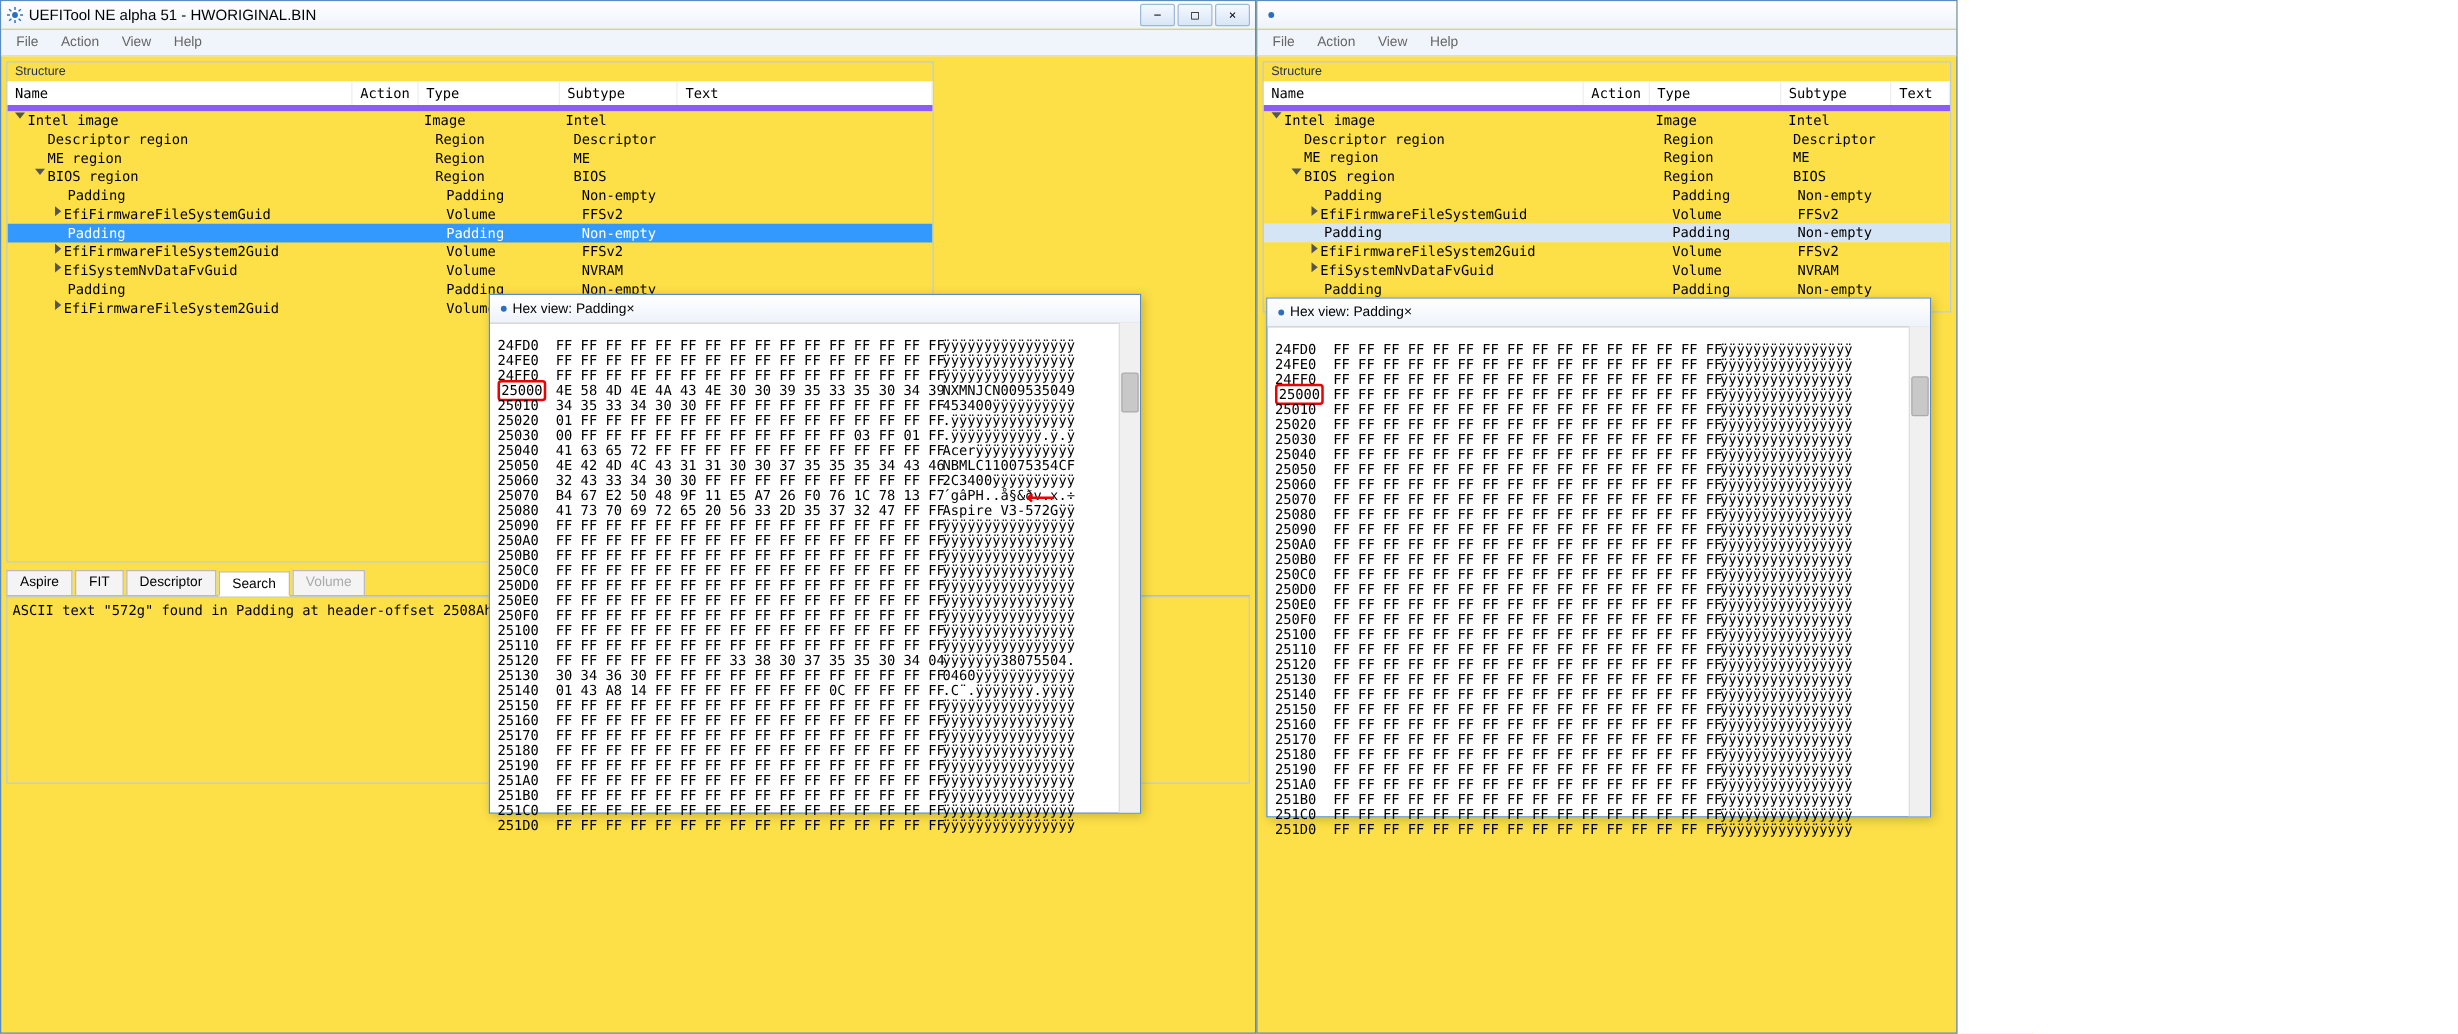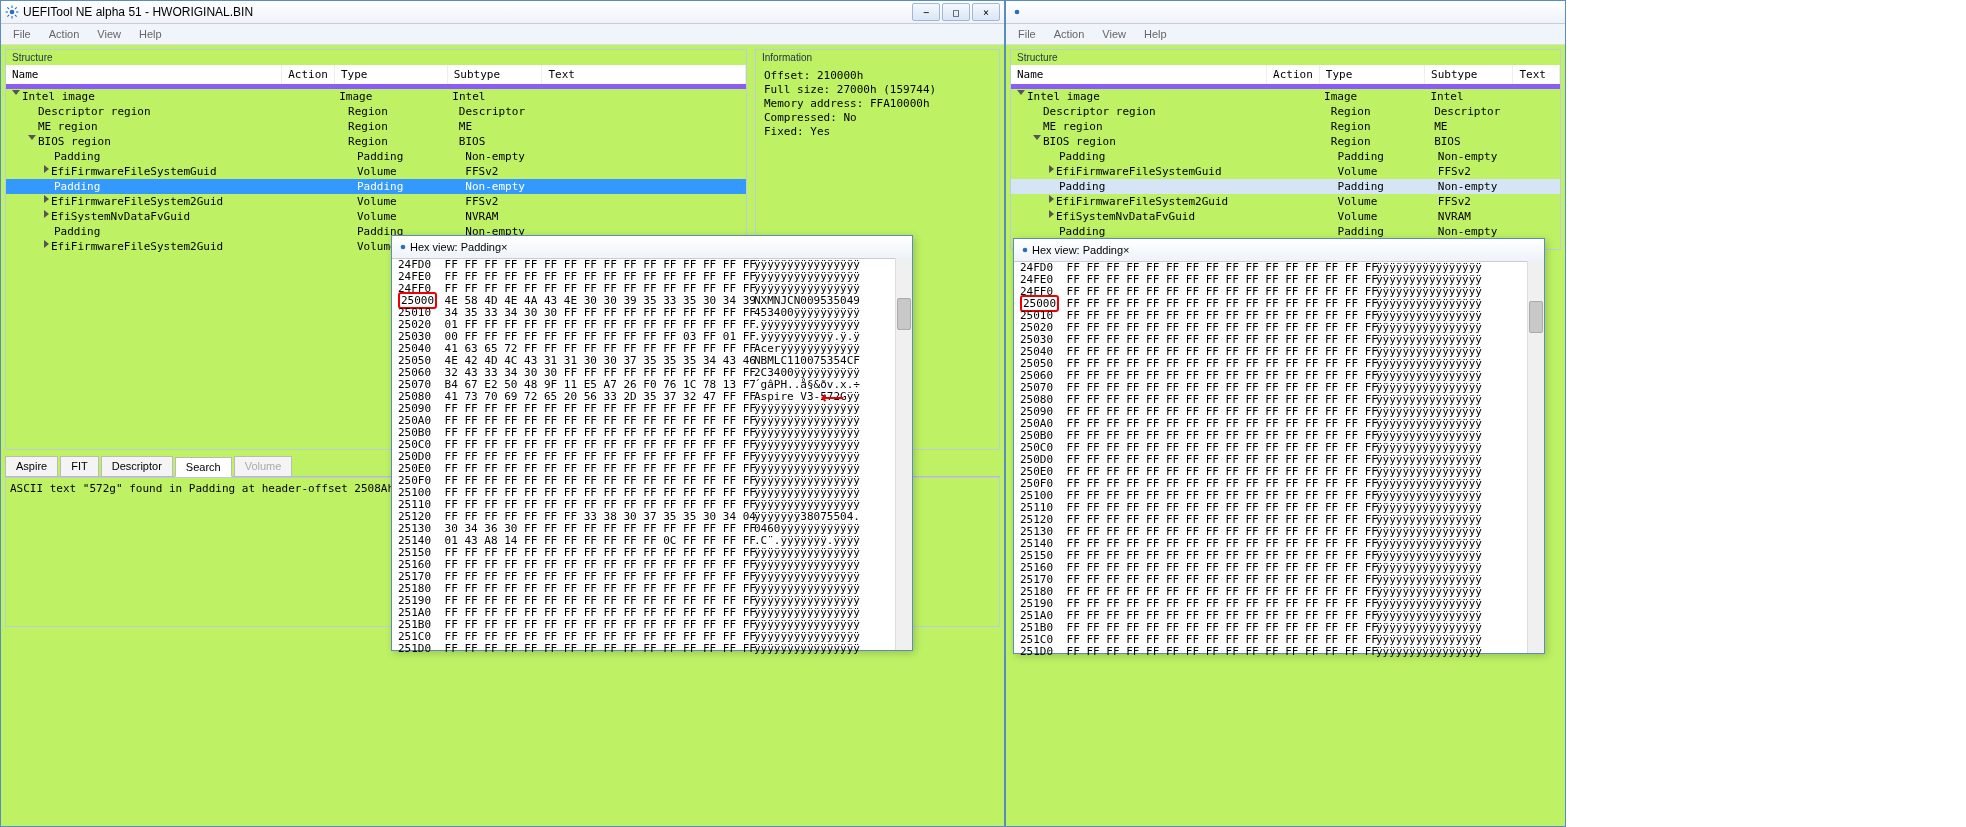--- a/index.html
+++ b/index.html
@@ -1,16 +1,16 @@
 <!DOCTYPE html>
 <html><head>
 <meta charset="utf-8">
 <style>
 body{margin:0;font-family:"Segoe UI",Tahoma,sans-serif;font-size:11px;background:#fff;color:#000;display:flex}
-.window{border:1px solid #5a8cc0;background:#bef264;display:flex;flex-direction:column;box-sizing:border-box}
+.window{border:1px solid #5a8cc0;background:#fde047;display:flex;flex-direction:column;box-sizing:border-box}
 .titlebar{background:linear-gradient(#fff,#eef3fa);border-bottom:1px solid #ccc;display:flex;align-items:center;height:22px;padding:0 4px}
 .titlebar .icon{width:14px;height:14px;margin-right:4px}
 .titlebar .title{flex:1;font-size:12px}
 .titlebar .btns{display:flex;gap:2px}
 .titlebar .wbtn{width:26px;height:16px;border:1px solid #a0b8d8;background:linear-gradient(#f5f9ff,#d8e6f5);border-radius:2px;display:flex;align-items:center;justify-content:center;font-family:monospace;font-size:10px;cursor:pointer}
 .menubar{background:#f0f4fb;border-bottom:1px solid #ddd;display:flex;padding:2px 4px;gap:2px}
 .menubar span{padding:2px 8px;color:#666;cursor:pointer}
 .panel{border:1px solid #bcd;margin:4px}
 .panel-title{padding:2px 6px;color:#235;font-size:10px}
 .tree-header,.tree-row{display:flex;font-family:Consolas,monospace;font-size:11px}
@@ -21,21 +21,21 @@
 .tree-row.selected{background:#3399ff;color:#fff}
 .tree-row.selected-inactive{background:#d5e5f5}
 .info-body{font-family:Consolas,monospace;font-size:11px;padding:4px 8px;line-height:14px;white-space:pre}
 .tabs{display:flex;border-bottom:1px solid #bbb;margin:2px 4px 0 4px}
 .tab{padding:3px 10px;border:1px solid #bbb;border-bottom:none;margin-right:2px;background:#f4f4f4;font-size:11px;cursor:pointer}
 .tab.active{background:#fff;font-weight:normal;border-bottom:1px solid #fff;position:relative;top:1px}
 .tab.disabled{color:#aaa}
 .search-body{border:1px solid #bcd;margin:0 4px 4px 4px;padding:4px;font-family:Consolas,monospace;font-size:11px;height:140px}
 .hex-window{position:absolute;border:1px solid #5a8cc0;background:#fff;box-shadow:2px 2px 8px rgba(0,0,0,.2)}
 .hex-titlebar{background:linear-gradient(#fff,#eef3fa);border-bottom:1px solid #ccc;display:flex;align-items:center;height:22px;padding:0 4px}
-.hex-body{font-family:Consolas,monospace;font-size:11px;line-height:12px;white-space:pre;padding:0 6px;overflow:hidden}
+.hex-body{font-family:Consolas,monospace;font-size:11px;line-height:12px;white-space:pre;padding:12px 6px;overflow:hidden}
 .hex-row{display:flex}
 .hex-offset{width:40px;color:#000}
 .hex-bytes{width:310px}
 .hex-ascii{padding-left:6px}
 .highlight-offset{border:2px solid #e00;border-radius:3px;padding:0 1px;margin:-2px 0}
 .red-arrow{position:absolute;color:#e00;font-size:16px;font-weight:bold}
 .tree-body{overflow:auto}
 svg.gear{width:14px;height:14px}
 .triangle{display:inline-block;width:0;height:0;margin-right:2px}
 .tri-open{border-left:4px solid transparent;border-right:4px solid transparent;border-top:5px solid #555}
@@ -191,28 +191,20 @@
               <span class="triangle tri-closed"></span>
               <span>EfiFirmwareFileSystem2Guid</span>
             </div>
             <div style="width: 40px;"></div>
             <div style="width: 110px;">Volume</div>
             <div style="width: 90px;">FFSv2</div>
             <div style="width: 210px;"></div>
           </div>
         </div>
     </div>
-    <div class="panel" style="flex:1">
-      <div class="panel-title">Information</div>
-      <div class="info-body">Offset: 210000h
-Full size: 27000h (159744)
-Memory address: FFA10000h
-Compressed: No
-Fixed: Yes</div>
-    </div>
   </div>
 
   <div class="tabs" id="left-tabs">
       <div class="tab">Aspire</div>
       <div class="tab">FIT</div>
       <div class="tab">Descriptor</div>
       <div class="tab active">Search</div>
       <div class="tab disabled">Volume</div>
     </div>
   <div class="search-body">

